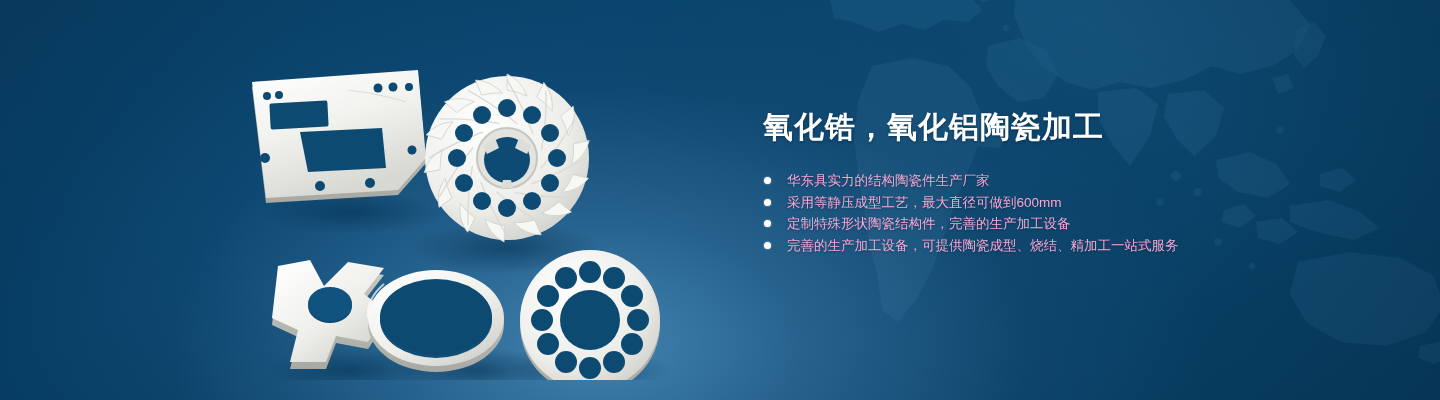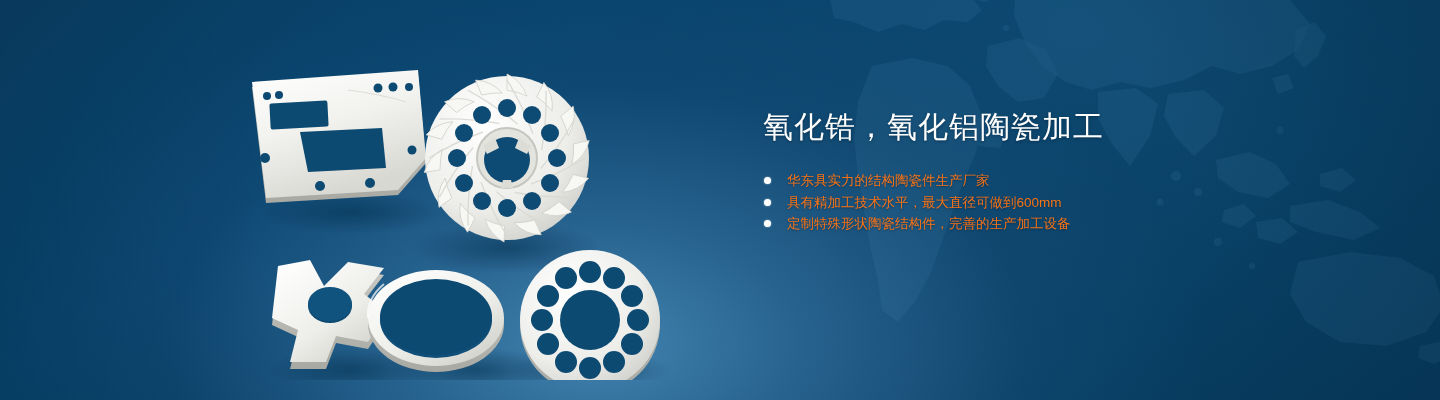--- a/index.html
+++ b/index.html
@@ -75,36 +75,36 @@
     position: absolute;
     left: 763px;
     top: 108px;
     width: 600px;
   }
   .headline {
     font-size: 30px;
     line-height: 38px;
     letter-spacing: 1px;
     color: #ffffff;
-    font-weight: 400;
+    font-weight: 700;
     margin: 0 0 24px 0;
     white-space: nowrap;
     text-shadow: 0 1px 3px rgba(0,20,40,0.45);
   }
   .bullets {
     list-style: none;
     margin: 0;
     padding: 0;
   }
   .bullets li {
     position: relative;
     padding-left: 24px;
     font-size: 13.5px;
     line-height: 21.5px;
-    color: #f97316;
+    color: #f9a8d4;
     white-space: nowrap;
     text-shadow: 0 1px 2px rgba(0,18,36,0.40);
   }
   .bullets li .dot {
     position: absolute;
     left: 1px;
     top: 7px;
     width: 7px;
     height: 7px;
     border-radius: 50%;
@@ -309,22 +309,26 @@
   <div class="copy">
     <h1 class="headline">氧化锆，氧化铝陶瓷加工</h1>
 
     <ul class="bullets">
       <li>
         <span class="dot"></span>
         <span>华东具实力的结构陶瓷件生产厂家</span>
       </li>
       <li>
         <span class="dot"></span>
-        <span>具有精加工技术水平，最大直径可做到600mm</span>
+        <span>采用等静压成型工艺，最大直径可做到600mm</span>
       </li>
       <li>
         <span class="dot"></span>
         <span>定制特殊形状陶瓷结构件，完善的生产加工设备</span>
       </li>
+      <li>
+        <span class="dot"></span>
+        <span>完善的生产加工设备，可提供陶瓷成型、烧结、精加工一站式服务</span>
+      </li>
     </ul>
   </div>
 
 </div>
 
 </body></html>

